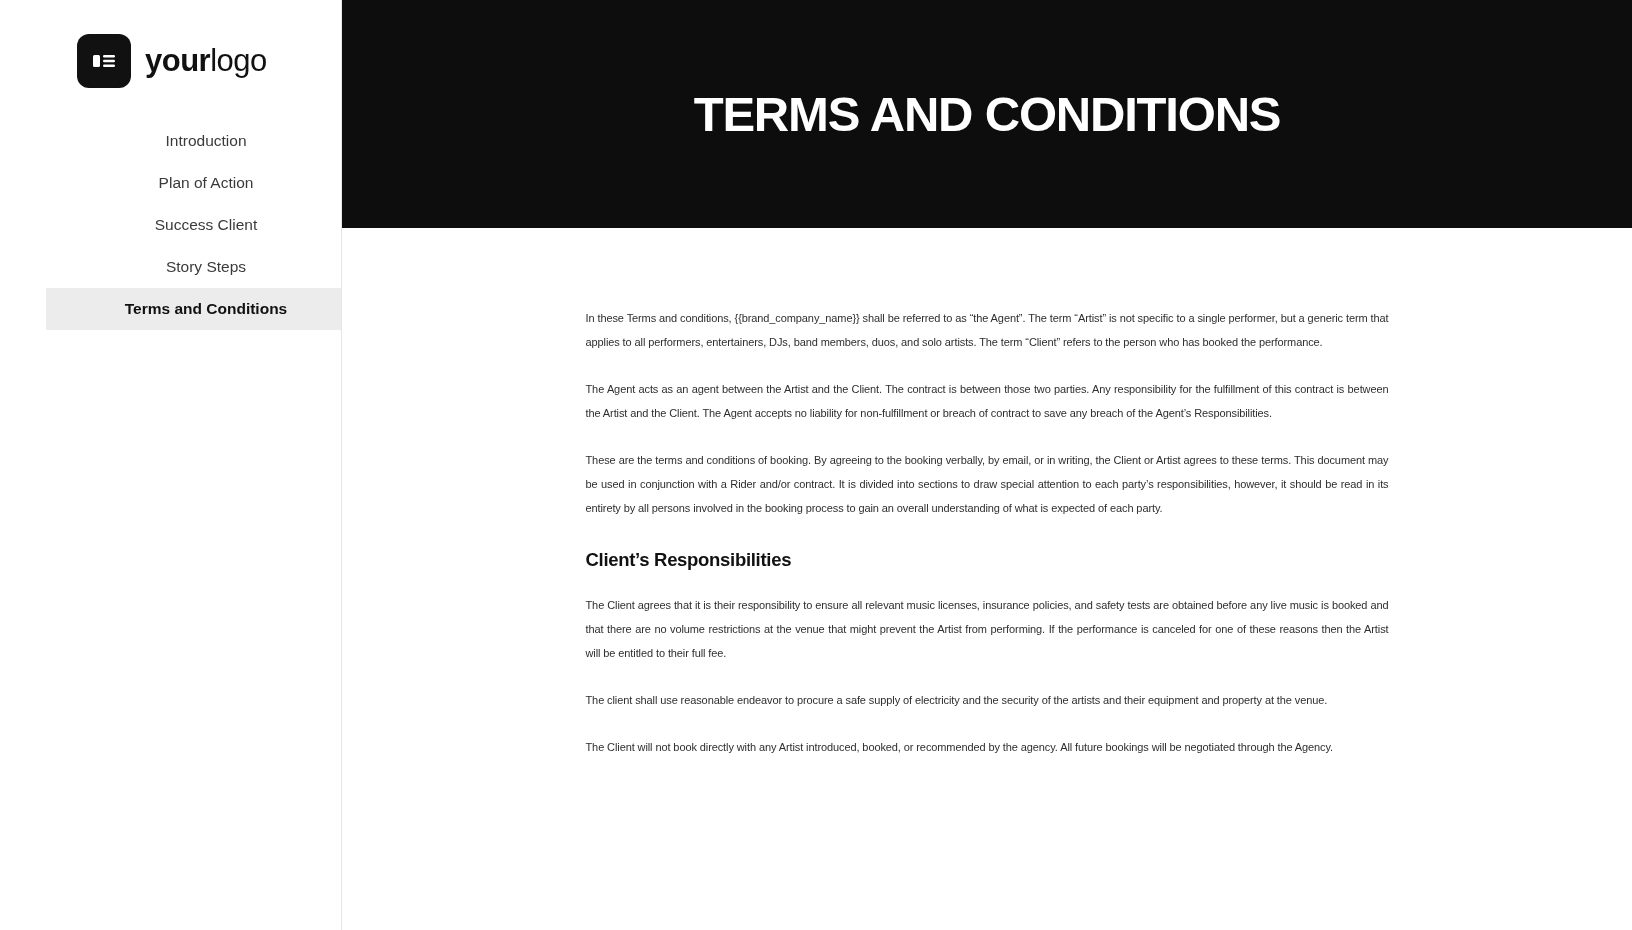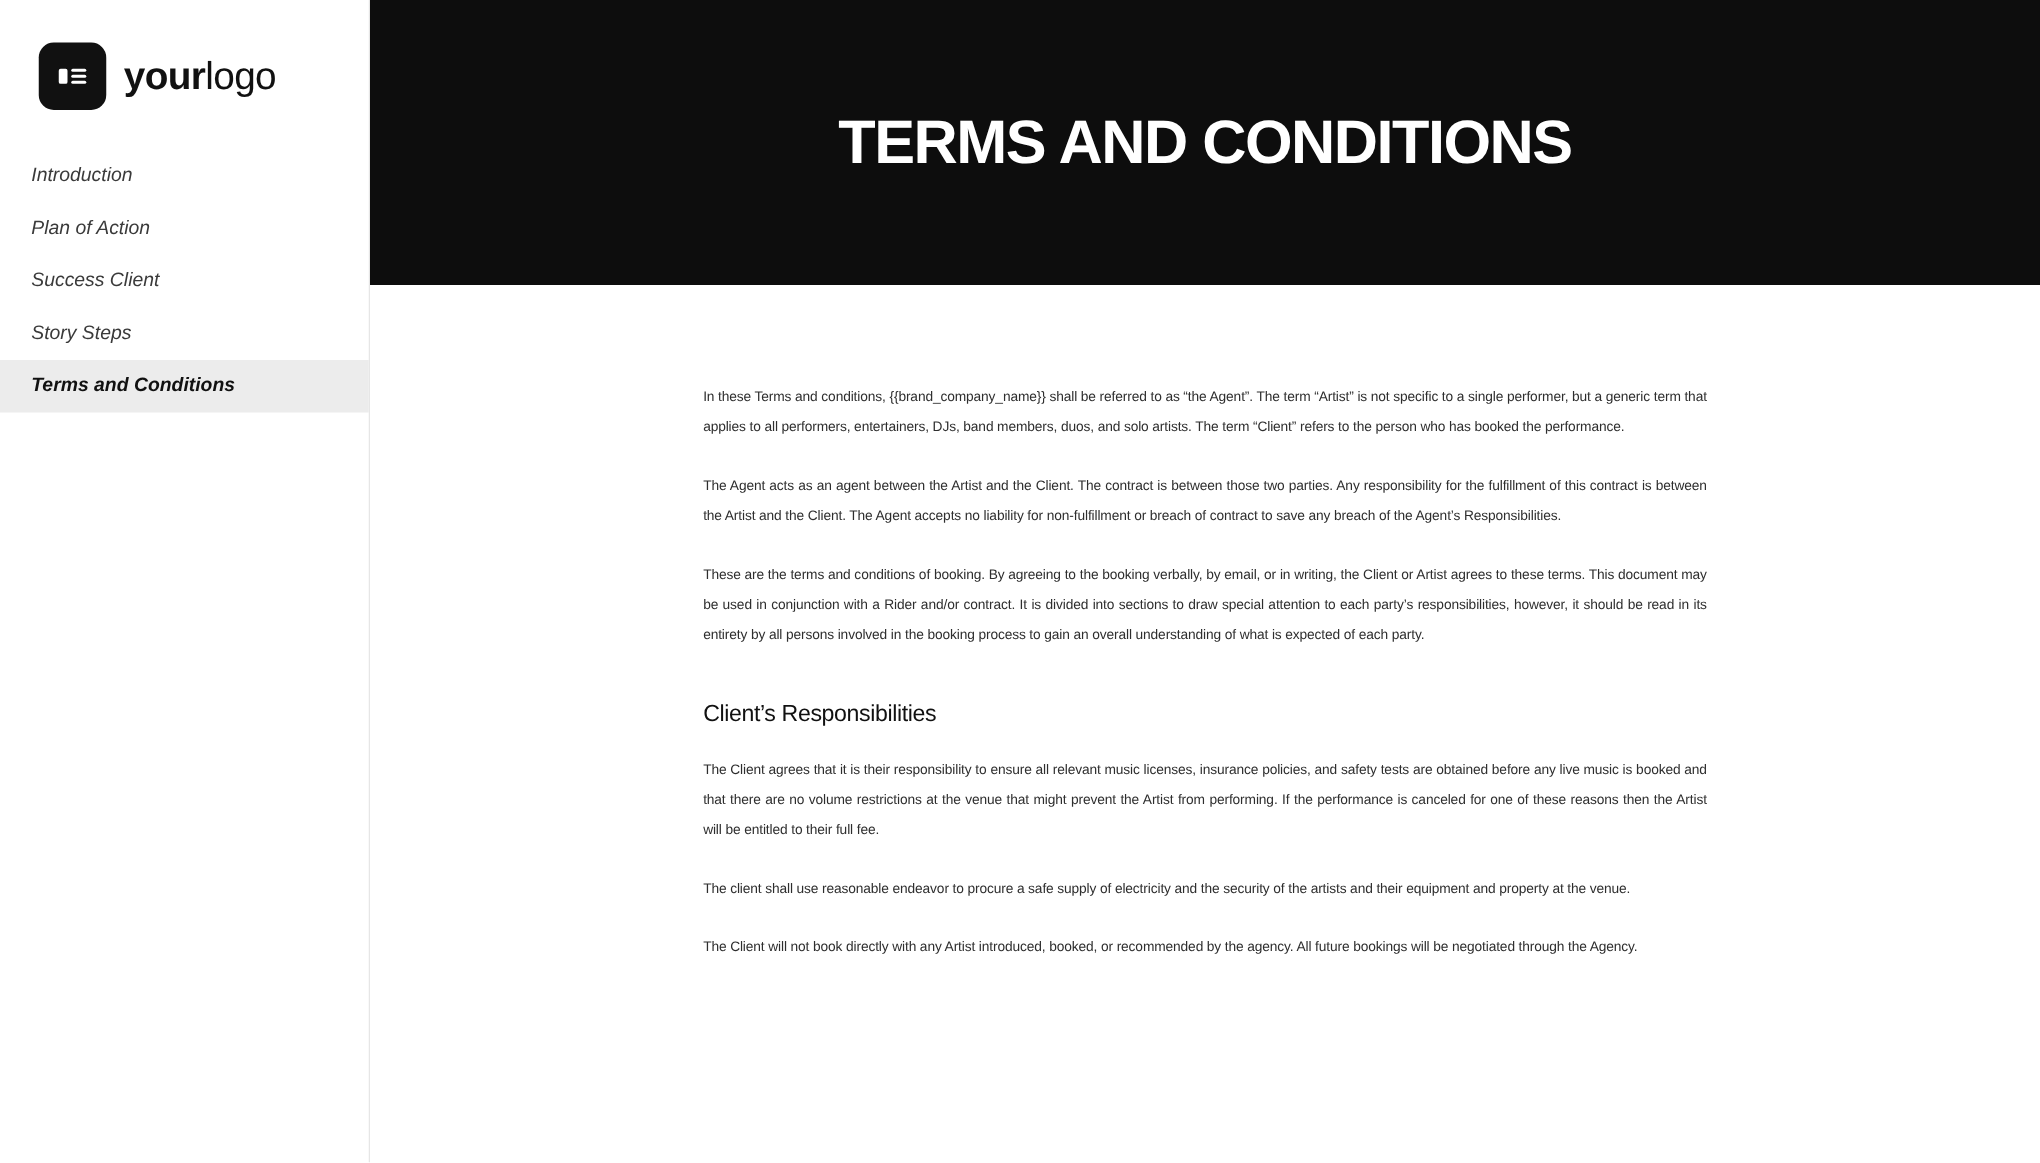--- a/index.html
+++ b/index.html
@@ -8,20 +8,21 @@
     height: 930px;
     overflow: hidden;
     background: #ffffff;
     font-family: "Liberation Sans", sans-serif;
   }
   .page {
     position: relative;
     width: 1632px;
     height: 930px;
     display: flex;
+    padding-left: 46px;
   }
 
   
   .sidebar {
     width: 296px;
     height: 930px;
     background: #ffffff;
     border-right: 1px solid #e6e6e6;
     flex: 0 0 296px;
     position: relative;
@@ -56,23 +57,22 @@
   .nav-item {
     display: block;
     padding: 11px 0 11px 25px;
     font-size: 15.5px;
     color: #3a3a3a;
     line-height: 20px;
     cursor: pointer;
     border: 0;
     background: transparent;
     width: 100%;
-    text-align: left;
+    text-align: center;
     font-family: inherit;
-    font-style: italic;
   }
   .nav-item.active {
     background: #ececec;
     color: #111111;
     font-weight: 700;
   }
 
   
   .main {
     flex: 1 1 auto;
@@ -108,23 +108,23 @@
   p.body {
     font-size: 11px;
     line-height: 24px;
     color: #2e2e2e;
     text-align: justify;
     margin-bottom: 23px;
     letter-spacing: -0.1px;
   }
   h2.section-head {
     font-size: 18.5px;
-    font-weight: 400;
+    font-weight: 700;
     color: #111111;
-    margin: 40px 0 22px 0;
+    margin: 29px 0 22px 0;
     letter-spacing: -0.3px;
   }
 </style>
 </head>
 <body>
 
 <div class="page">
 
   <aside class="sidebar">
     <div class="logo-row">

